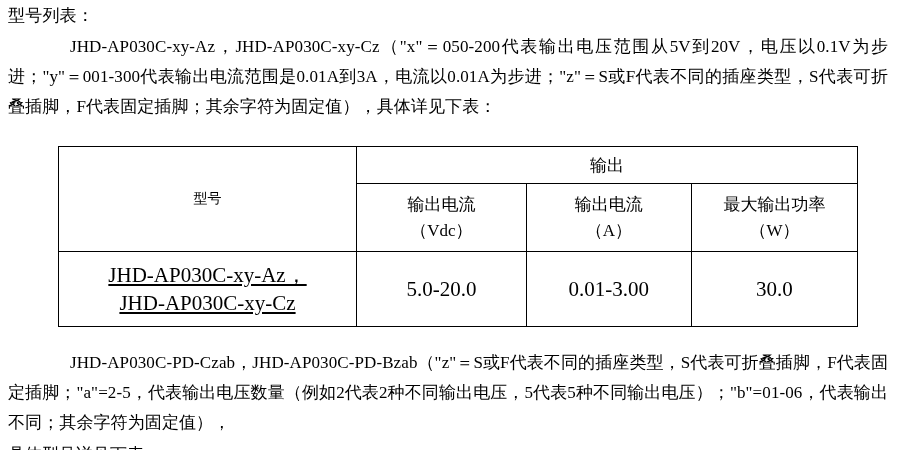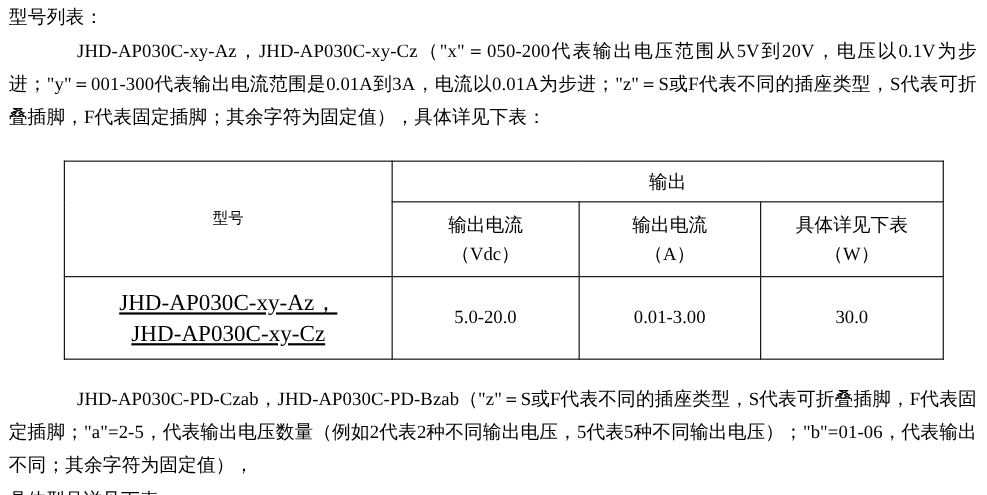--- a/index.html
+++ b/index.html
@@ -81,21 +81,21 @@
     font-size: 17px;
     line-height: 26px;
   }
   .cell-model-body {
     height: 70px;
     font-size: 21px;
     line-height: 28px;
     text-decoration: underline;
   }
   .cell-value {
-    font-size: 17px;
+    font-size: 21px;
   }
   .cut-line {
     position: absolute;
     left: 8px;
     top: 440px;
     width: 880px;
     font-size: 17px;
     line-height: 30px;
     overflow: hidden;
     height: 10px;
@@ -119,21 +119,21 @@
       <tr>
         <td class="cell-sub-head">
           <div>输出电流</div>
           <div>（Vdc）</div>
         </td>
         <td class="cell-sub-head">
           <div>输出电流</div>
           <div>（A）</div>
         </td>
         <td class="cell-sub-head">
-          <div>具体详见下表</div>
+          <div>最大输出功率</div>
           <div>（W）</div>
         </td>
       </tr>
       <tr>
         <td class="cell-model-body">
           <div>JHD-AP030C-xy-Az，</div>
           <div>JHD-AP030C-xy-Cz</div>
         </td>
         <td class="cell-value">5.0-20.0</td>
         <td class="cell-value">0.01-3.00</td>

